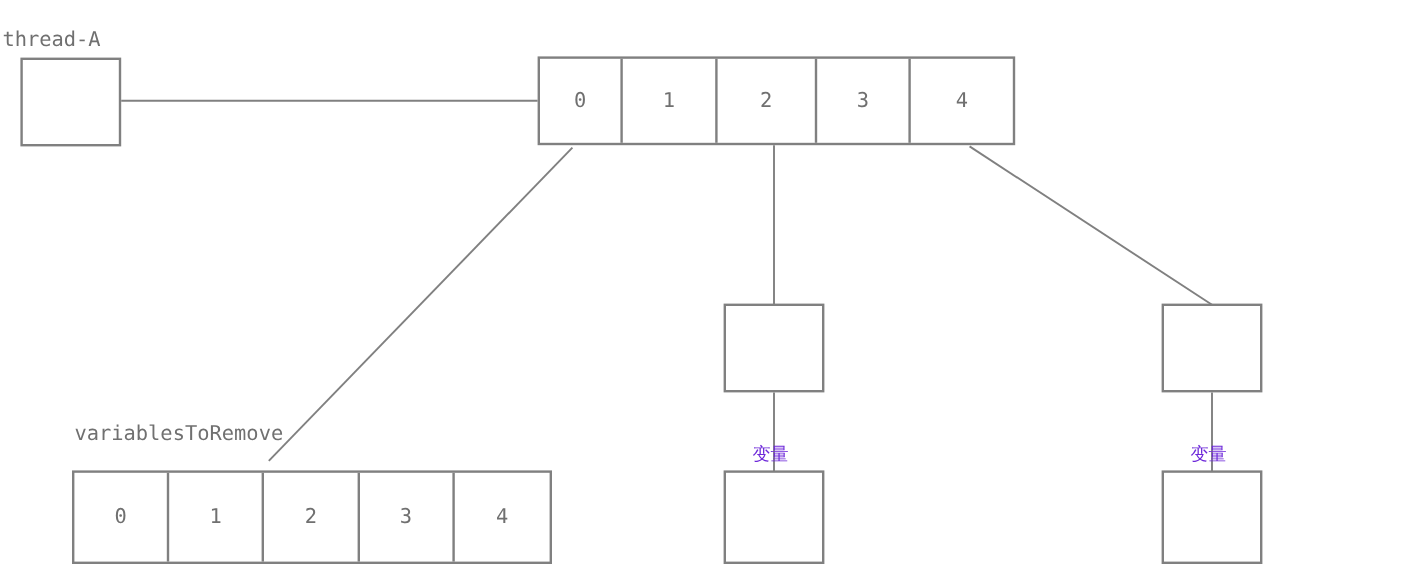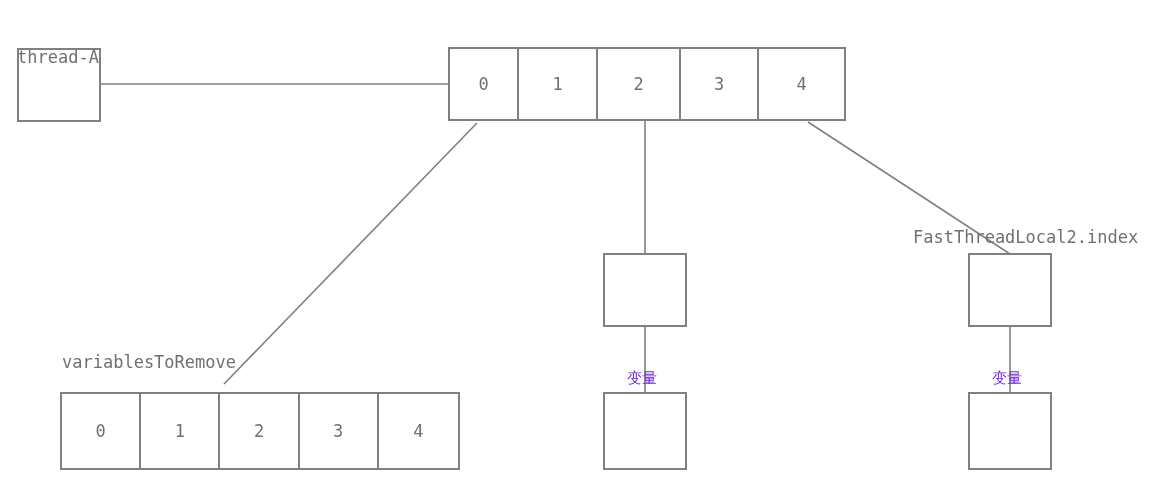--- a/index.html
+++ b/index.html
@@ -74,41 +74,40 @@
 
   <svg class="lines" viewBox="0 0 1174 487" xmlns="http://www.w3.org/2000/svg">
     <line x1="101" y1="84" x2="448" y2="84" stroke="#808080" stroke-width="1.6"></line>
     <line x1="477" y1="123" x2="224" y2="384" stroke="#808080" stroke-width="1.6"></line>
     <line x1="645" y1="121" x2="645" y2="254" stroke="#808080" stroke-width="1.6"></line>
     <line x1="808" y1="122" x2="1010" y2="254" stroke="#808080" stroke-width="1.6"></line>
     <line x1="645" y1="327" x2="645" y2="393" stroke="#808080" stroke-width="1.6"></line>
     <line x1="1010" y1="327" x2="1010" y2="393" stroke="#808080" stroke-width="1.6"></line>
   </svg>
 
-  <div class="label" style="left:17px; top:23px;margin-top:24px;">thread-A</div>
+  <div class="label" style="left:2px; top:23px;">thread-A</div>
 
   <div class="box" style="left:17px; top:48px; width:84px; height:74px;"></div>
 
 
   <div class="array" style="left:448px; top:47px; width:398px; height:74px;">
     <div class="cell" style="width:69px;">0</div>
     <div class="cell" style="width:79px;">1</div>
     <div class="cell" style="width:83px;">2</div>
     <div class="cell" style="width:78px;">3</div>
     <div class="cell" style="width:85px;">4</div>
   </div>
 
 
   <div class="box" style="left:603px; top:253px; width:84px; height:74px;"></div>
 
   <div class="label-cjk" style="left:627px; top:370px;">变量</div>
 
   <div class="box" style="left:603px; top:392px; width:84px; height:78px;"></div>
 
-  <div class="label" style="left:913px; top:227px;">FastThreadLocal2.index</div>
 
   <div class="box" style="left:968px; top:253px; width:84px; height:74px;"></div>
 
   <div class="label-cjk" style="left:992px; top:370px;">变量</div>
 
   <div class="box" style="left:968px; top:392px; width:84px; height:78px;"></div>
 
   <div class="label" style="left:62px; top:352px;">variablesToRemove</div>
 
   <div class="array" style="left:60px; top:392px; width:400px; height:78px;">

